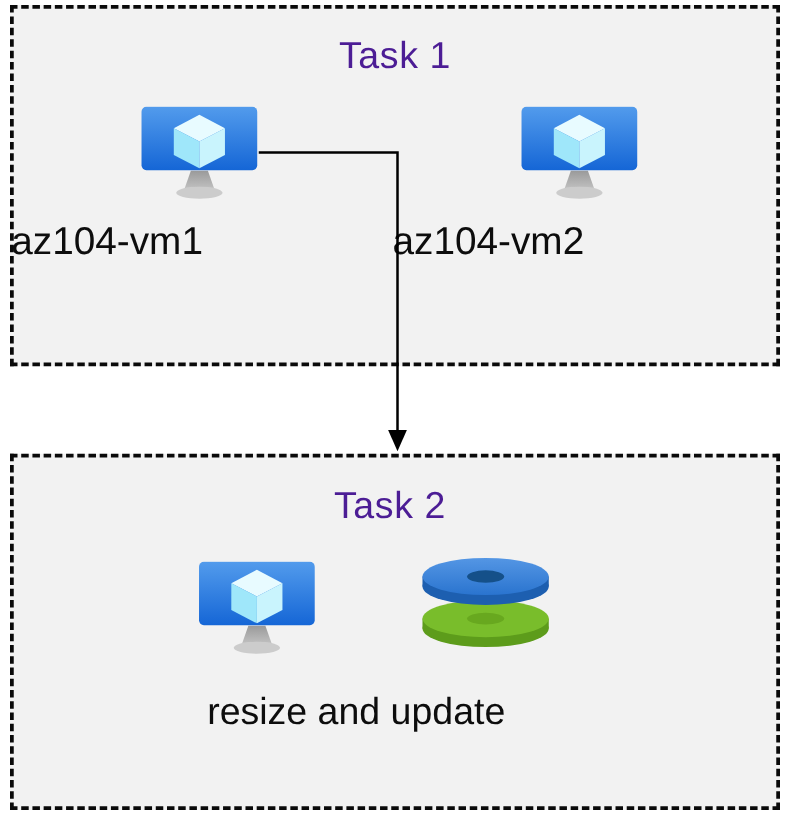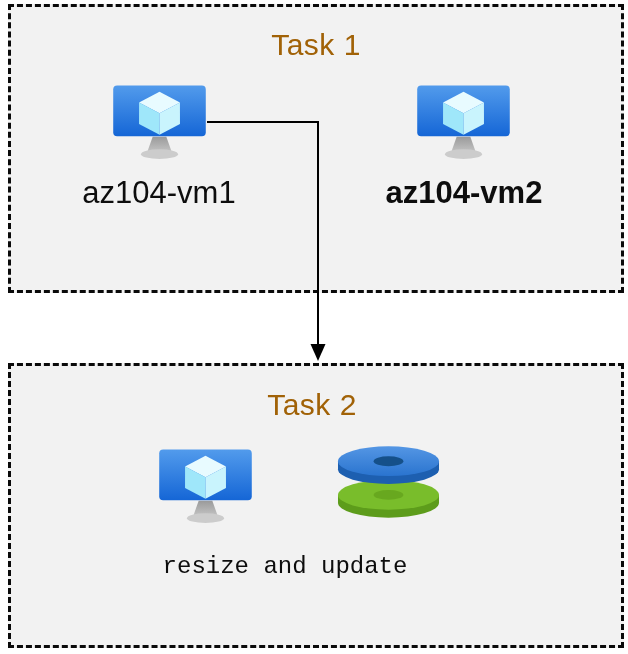--- a/index.html
+++ b/index.html
@@ -21,52 +21,50 @@
     background: #f2f2f2;
     border: 3px dashed #0a0a0a;
   }
   #task1-box { left: 8px; top: 4px; width: 616px; height: 289px; }
   #task2-box { left: 8px; top: 363px; width: 616px; height: 285px; }
   .box-title {
     position: absolute;
     text-align: center;
     font-size: 30px;
     font-weight: 400;
-    color: #a16207;
+    color: #4c1d95;
     letter-spacing: 0.5px;
   }
   #task1-title { left: 8px; width: 616px; top: 28px; }
   #task2-title { left: 4px; width: 616px; top: 388px; }
   .icon {
     position: absolute;
     display: block;
   }
   #vm1-icon   { left: 112px; top: 85px;  width: 95px;  height: 76px; }
   #vm2-icon   { left: 416px; top: 85px;  width: 95px;  height: 76px; }
   #vm3-icon   { left: 158px; top: 449px; width: 95px;  height: 76px; }
   #disks-icon { left: 337px; top: 443px; width: 103px; height: 78px; }
   .vm-labels {
     position: absolute;
     width: 300px;
-    text-align: center;
     font-size: 31px;
     line-height: 37px;
     color: #0d0d0d;
   }
   #vm1-labels { left: 9px;   top: 174px; }
-  #vm2-labels { left: 314px; top: 174px; font-weight: bold; }
+  #vm2-labels { left: 314px; top: 174px; }
   .caption {
     position: absolute;
     left: 0;
     top: 553px;
     width: 570px;
     text-align: center;
-    font-size: 24px;
+    font-size: 30px;
     color: #0d0d0d;
-    font-family: Liberation Mono, monospace;
   }
   #connector {
     position: absolute;
     left: 0;
     top: 0;
     width: 628px;
     height: 654px;
     pointer-events: none;
   }
   .hidden-defs { position: absolute; width: 0; height: 0; }

